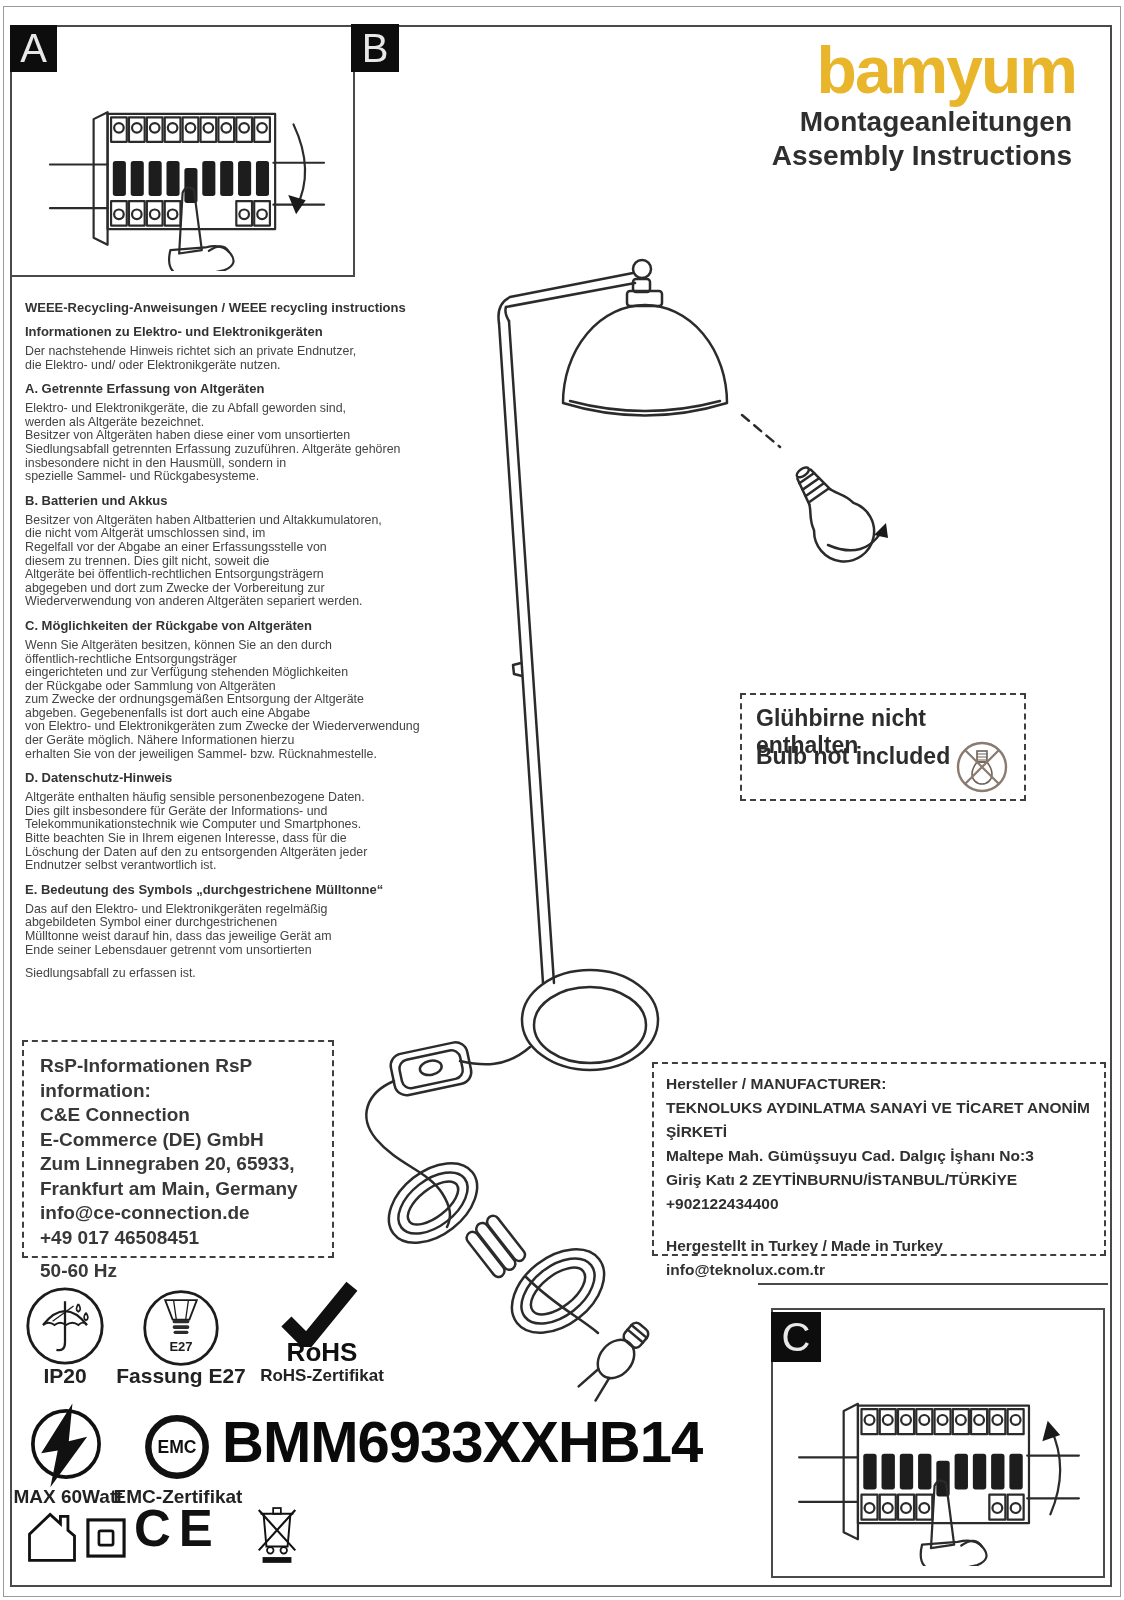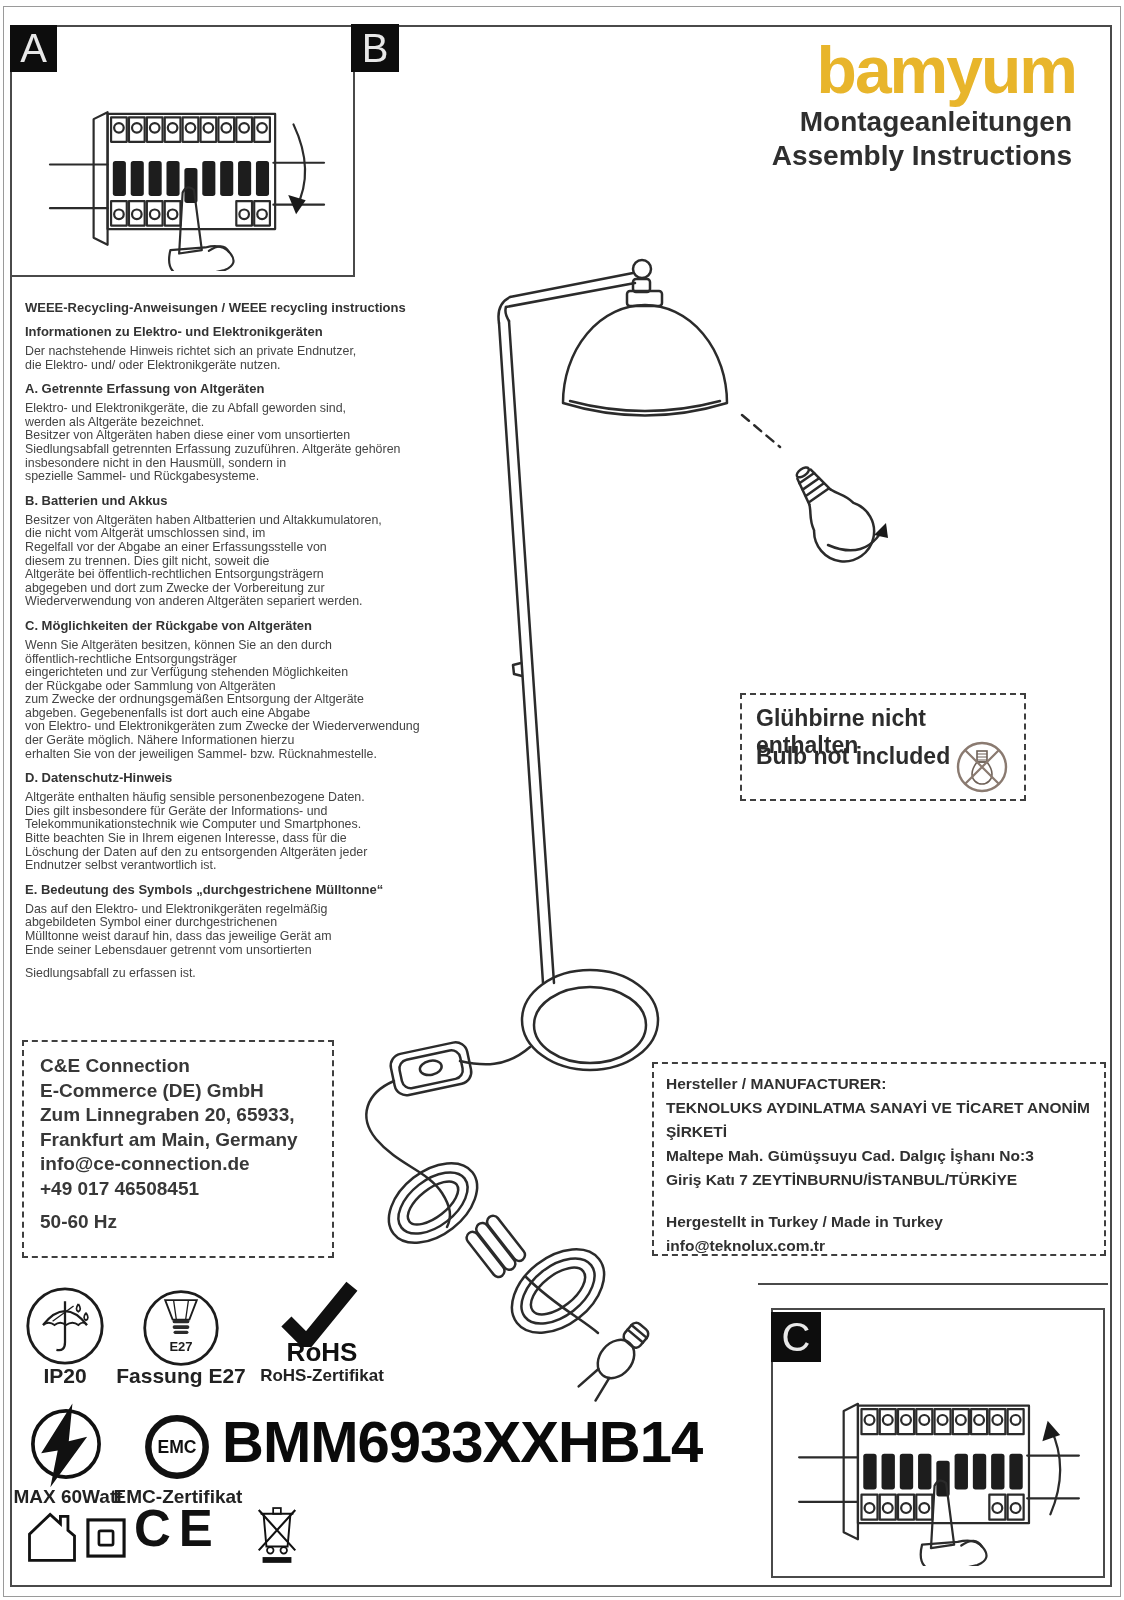--- a/index.html
+++ b/index.html
@@ -164,36 +164,38 @@
       <circle cx="28" cy="28" r="24" fill="none" stroke="#8a7a70" stroke-width="2.4"></circle>
       <rect x="23" y="12" width="10" height="11" fill="none" stroke="#6e6158" stroke-width="1.6"></rect>
       <path d="M23,15 L33,15 M23,18 L33,18 M23,21 L33,21" stroke="#6e6158" stroke-width="1.2"></path>
       <path d="M23,23 C20,27 18,30 18,35 A10,10 0 1 0 38,35 C38,30 36,27 33,23 Z" fill="none" stroke="#6e6158" stroke-width="1.6"></path>
       <path d="M11,11 L45,45 M45,11 L11,45" stroke="#8a7a70" stroke-width="2.2"></path>
     </svg>
   </div>
 
   <div class="abs dashed" style="left:22px;top:1040px;width:308px;height:214px;">
     <div class="abs" style="left:16px;top:12px;">
+      <div class="rsp-line">RsP-Informationen RsP information:</div>
       <div class="rsp-line">C&amp;E Connection</div>
       <div class="rsp-line">E-Commerce (DE) GmbH</div>
       <div class="rsp-line">Zum Linnegraben 20, 65933,</div>
       <div class="rsp-line">Frankfurt am Main, Germany</div>
       <div class="rsp-line">info@ce-connection.de</div>
       <div class="rsp-line">+49 017 46508451</div>
       <div class="rsp-line" style="margin-top:9px;">50-60 Hz</div>
     </div>
   </div>
 
   <div class="abs dashed" style="left:652px;top:1062px;width:450px;height:190px;">
     <div class="abs" style="left:12px;top:8px;width:430px;">
       <div class="man-line">Hersteller / MANUFACTURER:</div>
       <div class="man-line">TEKNOLUKS AYDINLATMA SANAYİ VE TİCARET ANONİM ŞİRKETİ</div>
       <div class="man-line">Maltepe Mah. Gümüşsuyu Cad. Dalgıç İşhanı No:3</div>
-      <div class="man-line">Giriş Katı 7 ZEYTİNBURNU/İSTANBUL/TÜRKİYE</div>
+      <div class="man-line">Giriş Katı 2 ZEYTİNBURNU/İSTANBUL/TÜRKİYE</div>
+      <div class="man-line">+902122434400</div>
       <div class="man-line" style="margin-top:18px;">Hergestellt in Turkey / Made in Turkey</div>
       <div class="man-line">info@teknolux.com.tr</div>
     </div>
   </div>
 
   <svg class="abs" style="left:24px;top:1285px;" width="82" height="82" viewBox="0 0 86 86">
     <circle cx="43" cy="43" r="39" fill="none" stroke="#1c1c1c" stroke-width="3"></circle>
     <path d="M20,42 Q43,13 66,42" fill="none" stroke="#1c1c1c" stroke-width="2.4"></path>
     <path d="M20,42 Q26,37 32,42 Q38,37 44,42 Q51,37 57,42 Q62,37 66,42" fill="none" stroke="#1c1c1c" stroke-width="2"></path>
     <path d="M43,17 L43,60 Q43,70 34,68" fill="none" stroke="#1c1c1c" stroke-width="2.4"></path>

